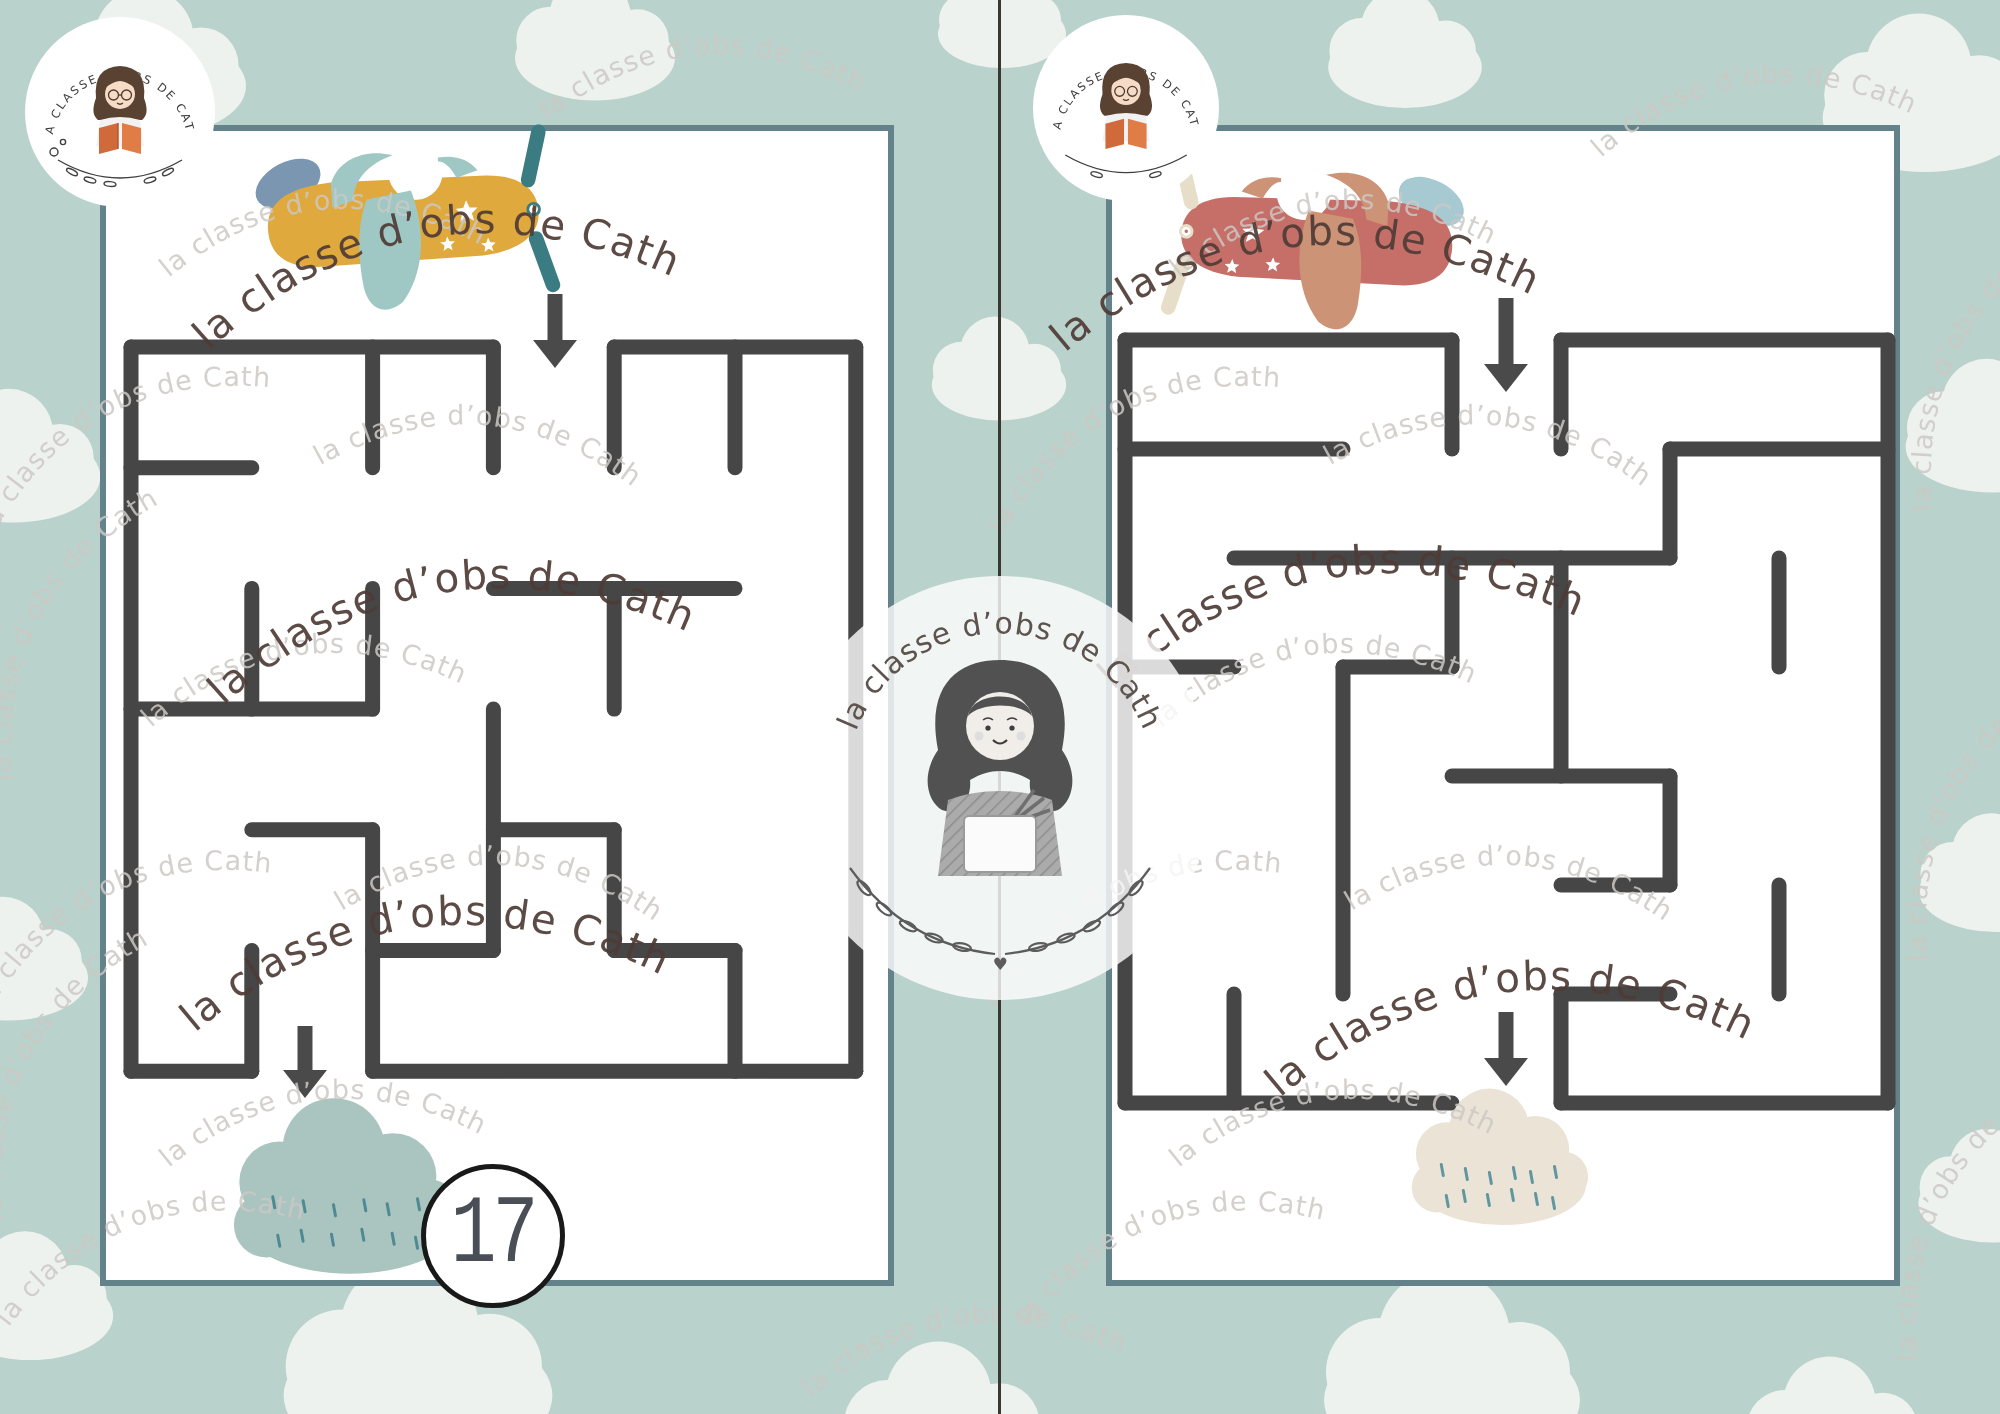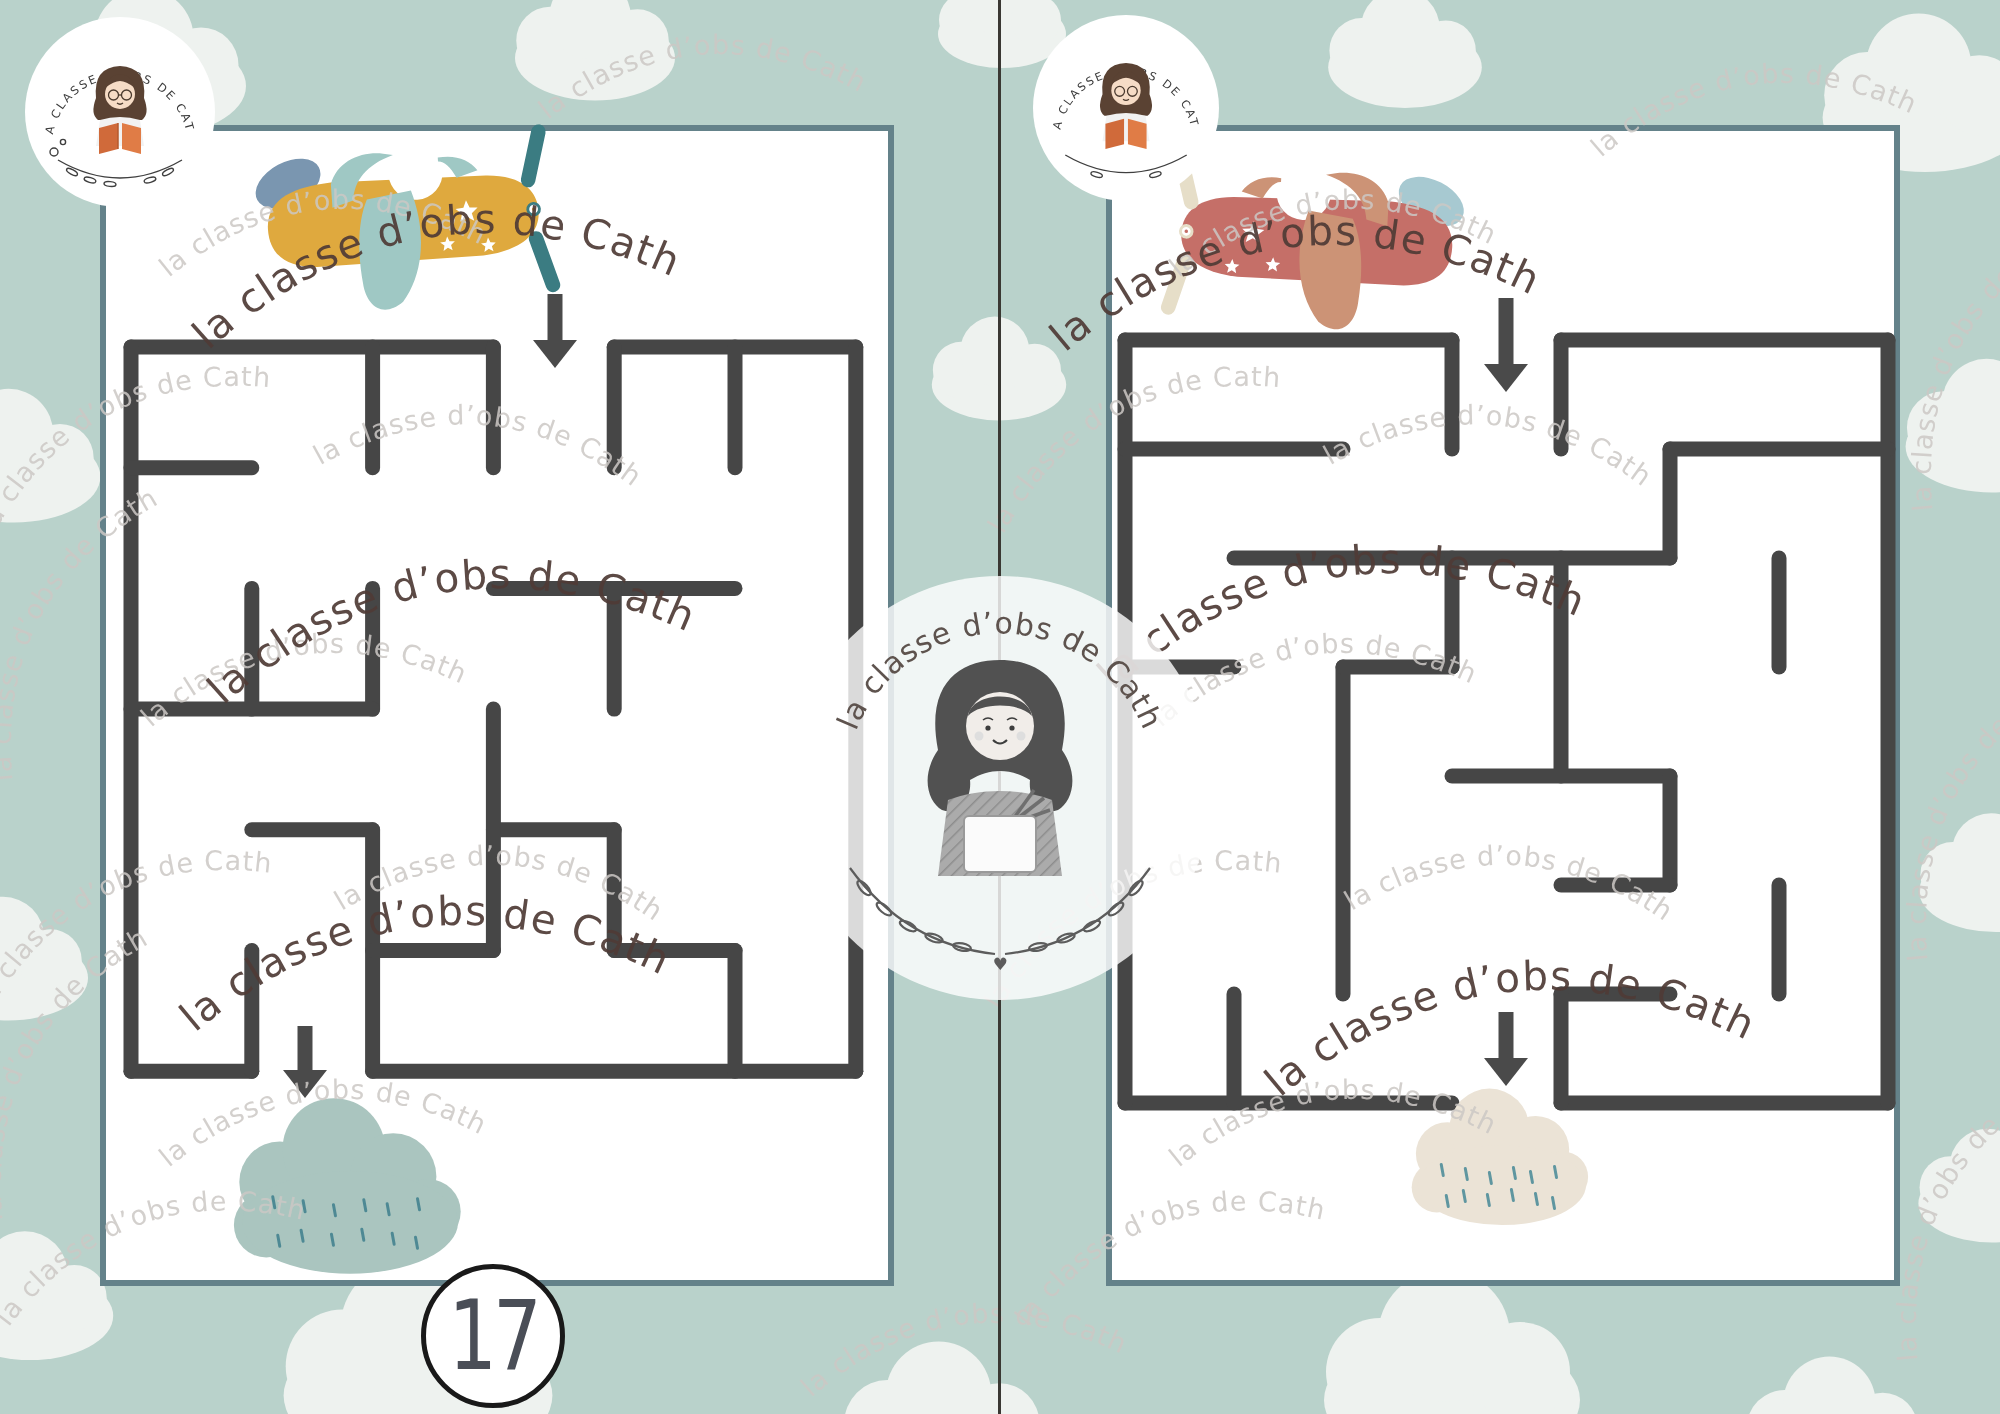--- a/index.html
+++ b/index.html
@@ -18,21 +18,21 @@
   #plane-right{left:1158px;top:138px;transform:rotate(3deg);}
   #wm{z-index:4;}
   #divider{position:absolute;left:998px;top:0;width:3px;height:1414px;background:#3a3833;z-index:5;}
   #center-logo{position:absolute;left:788px;top:576px;width:424px;height:424px;z-index:6;}
   .badge-svg{position:absolute;z-index:7;}
   #badge-left{left:25px;top:17px;width:190px;height:190px;}
   #badge-right{left:1033px;top:15px;width:186px;height:186px;}
   .page-circle{position:absolute;width:144px;height:144px;border-radius:50%;background:#fff;
                border:5px solid #191919;box-sizing:border-box;z-index:7;
                display:flex;align-items:center;justify-content:center;}
-  #circle-17{left:421px;top:1264px;}
+  #circle-17{left:421px;top:1164px;font-family:Liberation Mono, monospace;}
   #circle-18{left:1438px;top:1238px;}
   .page-num{font-size:96px;color:#4a4e57;letter-spacing:-5px;transform:scaleX(.8);line-height:1;}
   .wm-text{font-size:27px;letter-spacing:1px;}
   .badge-ring{font-size:11.5px;letter-spacing:2.2px;fill:#3b3b3b;}
   .logo-ring{font-size:30px;letter-spacing:1px;fill:#5e534e;}
 </style>
 </head>
 <body>
 
 <div class="canvas">

